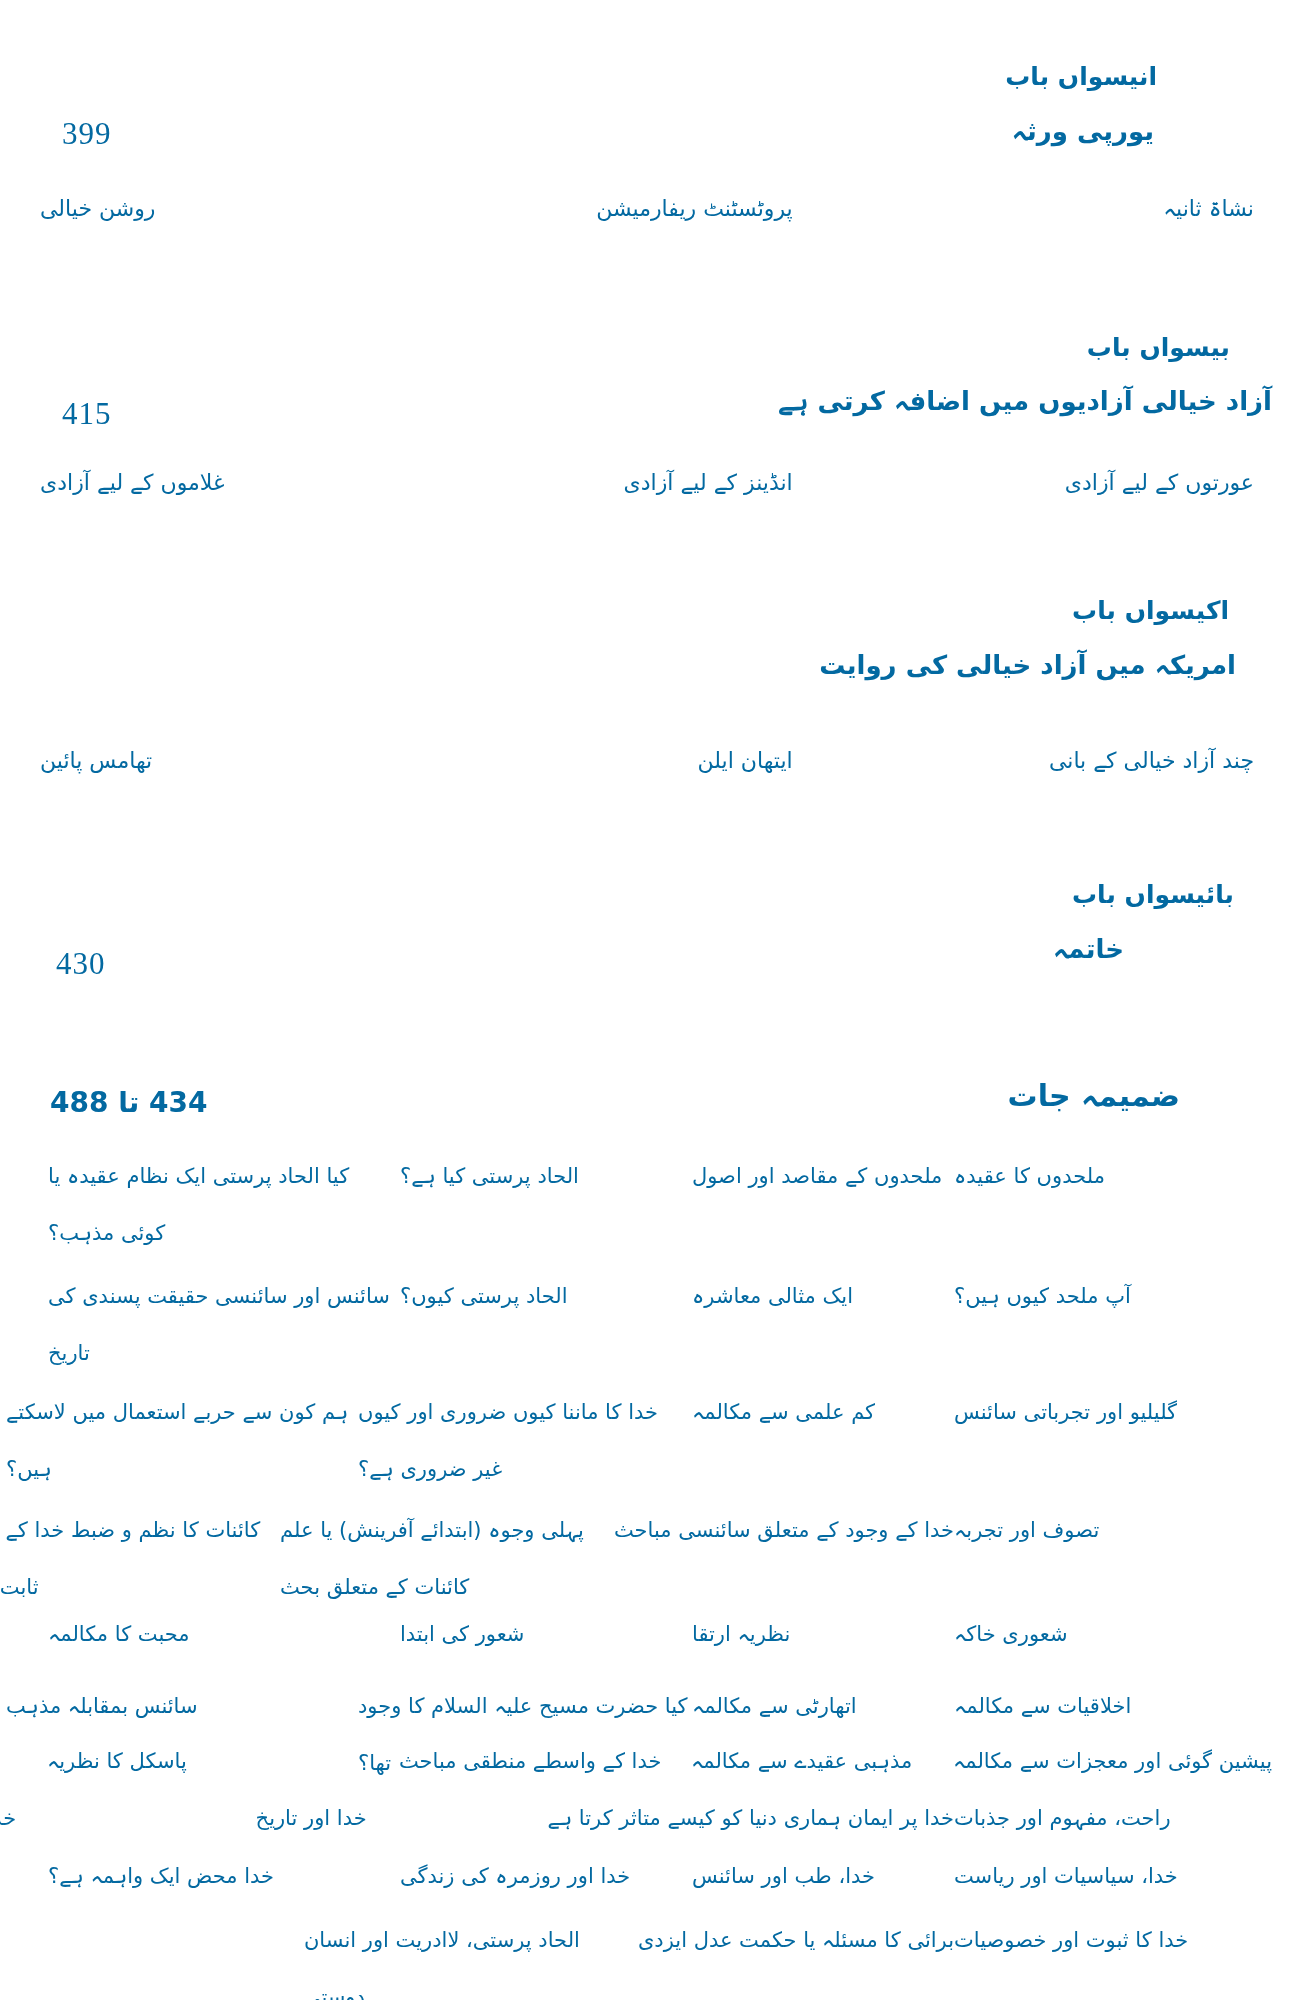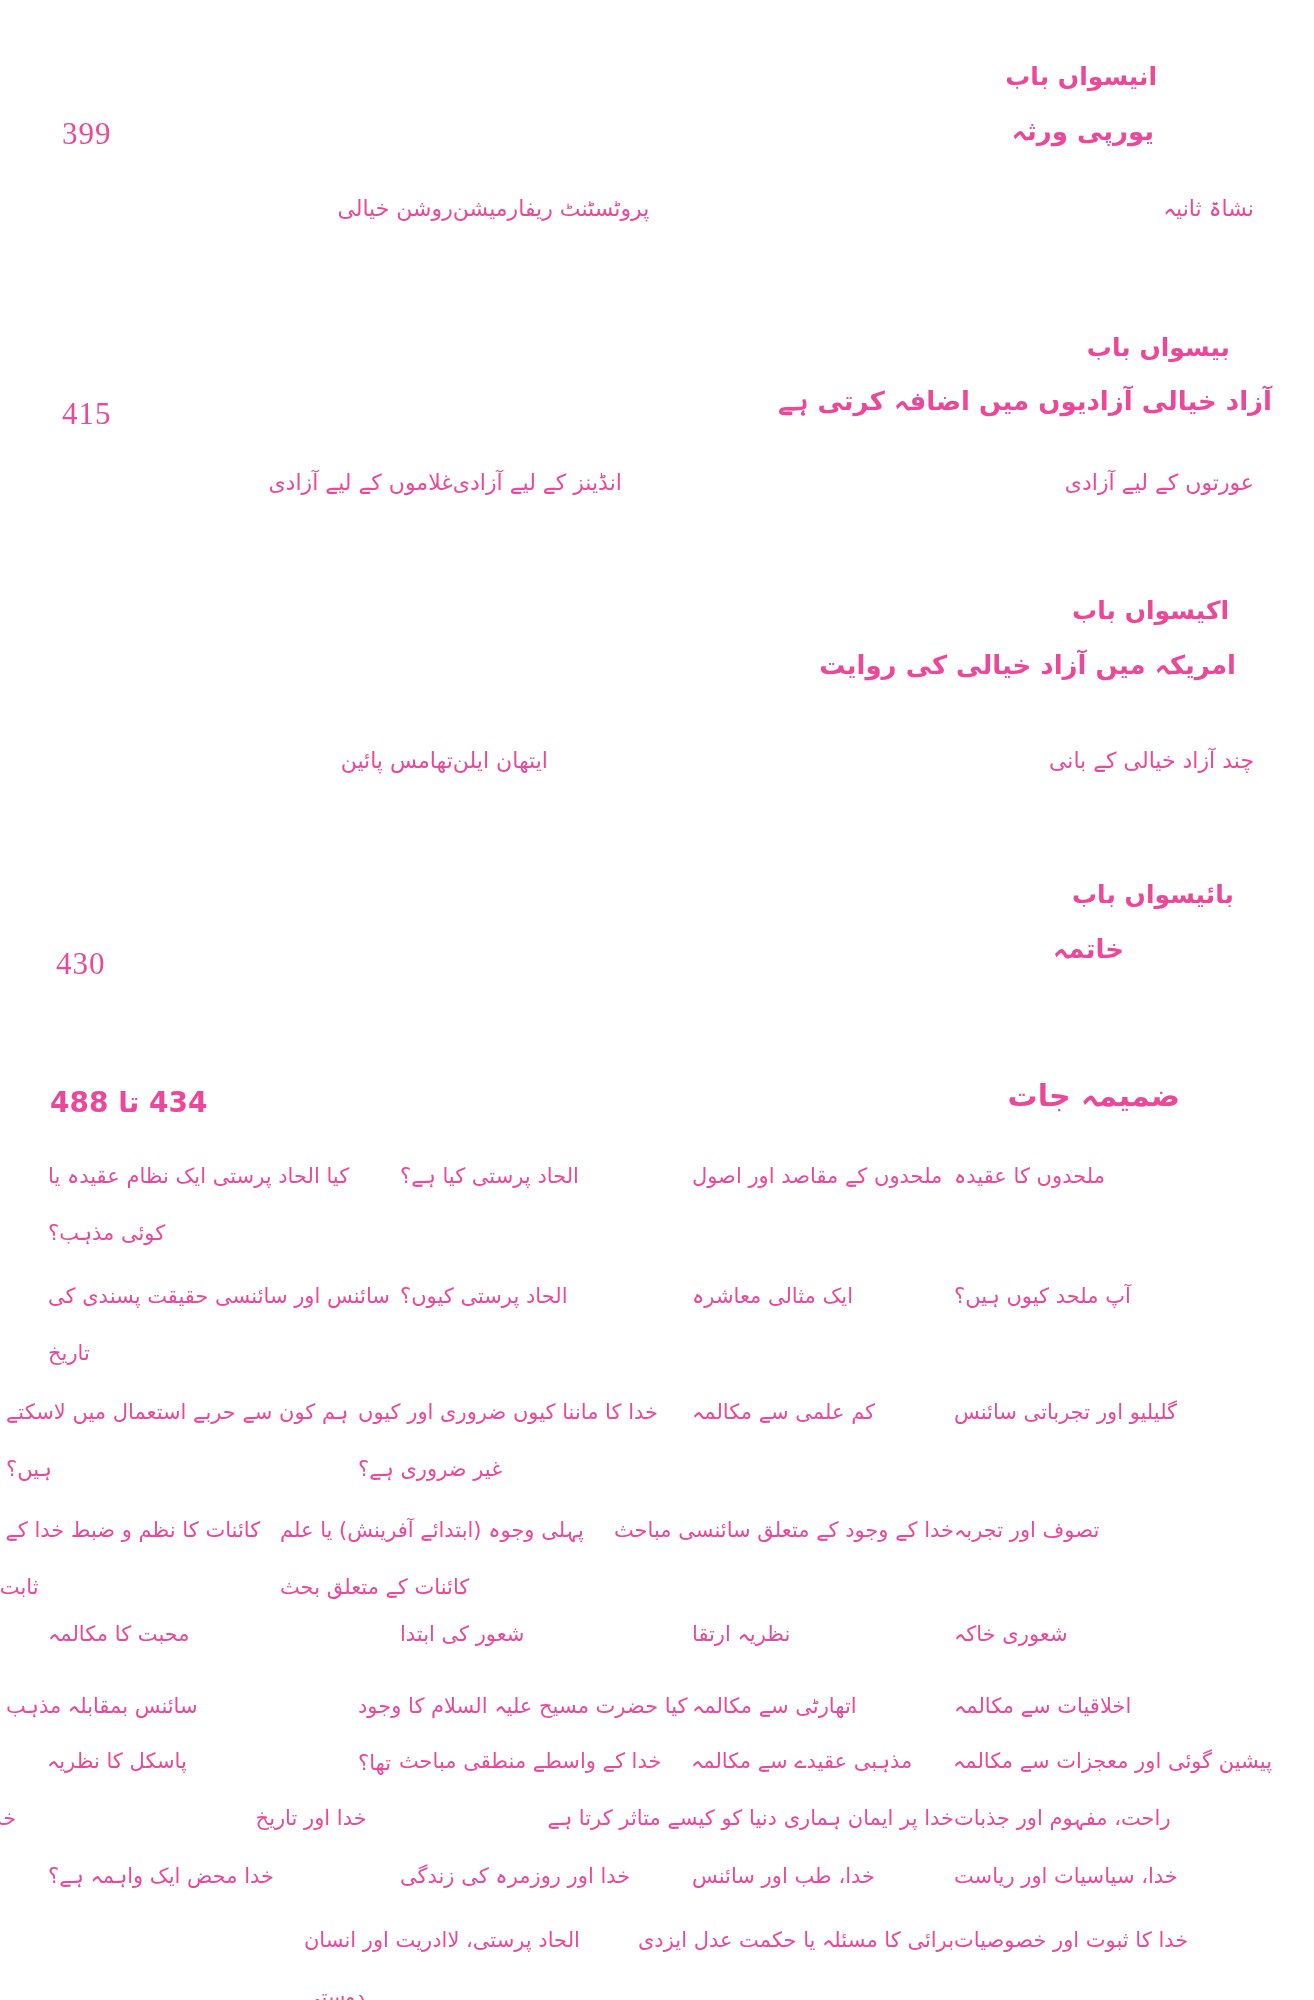--- a/index.html
+++ b/index.html
@@ -1,21 +1,21 @@
 <!DOCTYPE html>
 <html lang="ur" dir="rtl"><head>
 <meta charset="utf-8">
 <style>
   * { margin:0; padding:0; box-sizing:border-box; }
   html,body { background:#ffffff; }
   .page {
     position:relative;
     width:1314px; height:2000px;
     background:#ffffff;
-    color:#ec4899;
+    color:#0369a1;
     font-family:"DejaVu Sans", sans-serif;
     direction:rtl;
     overflow:hidden;
     margin:0 auto;
   }
   .chapter-label {
     position:absolute;
     font-size:25px;
     font-weight:600;
     white-space:nowrap;
@@ -49,22 +49,22 @@
   .topic-row {
     position:absolute;
     right:0; left:0;
     display:flex;
     direction:rtl;
     padding:0 60px 0 40px;
     font-size:22px;
   }
   .topic-row .tc { white-space:nowrap; }
   .topic-row .c1 { width:38%; text-align:right; }
-  .topic-row .c2 { width:28%; text-align:left; }
-  .topic-row .c3 { width:34%; text-align:right; }
+  .topic-row .c2 { width:28%; text-align:right; }
+  .topic-row .c3 { width:34%; text-align:left; }
   .appx-row {
     position:absolute;
     right:0; left:0;
     display:flex;
     direction:rtl;
     align-items:flex-start;
     padding:0 42px 0 28px;
     font-size:21px;
     line-height:57px;
   }

